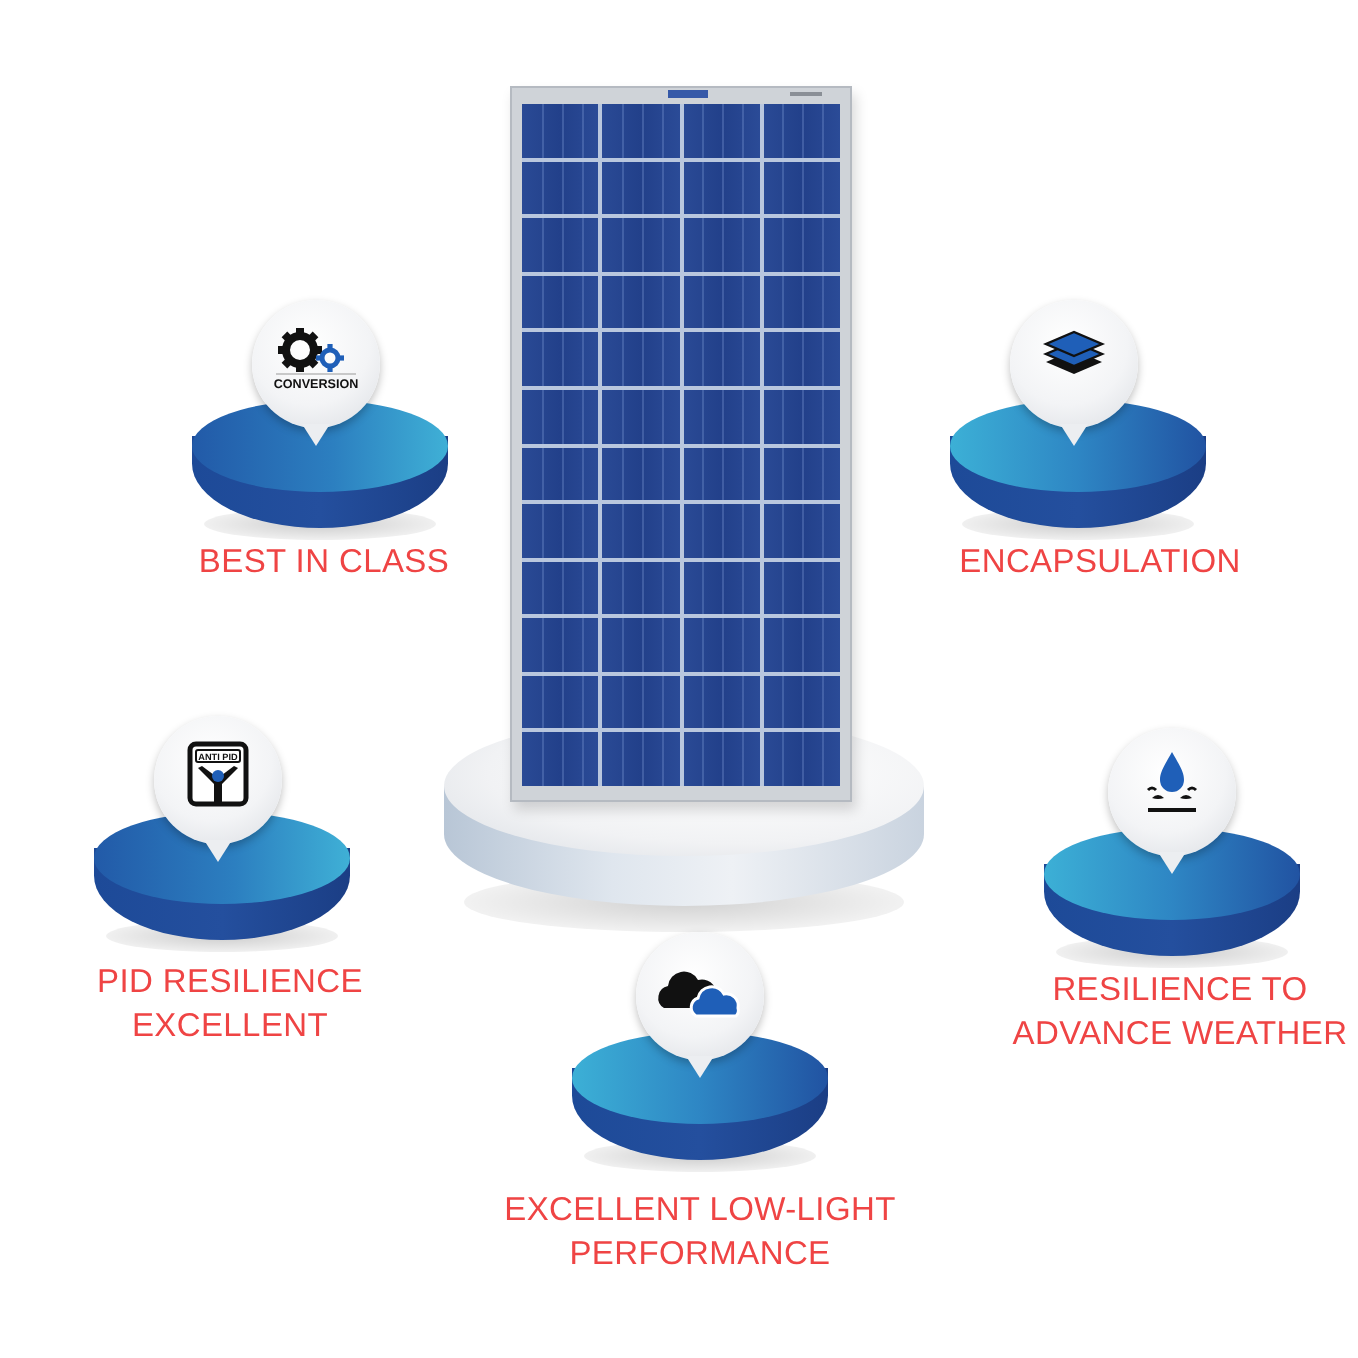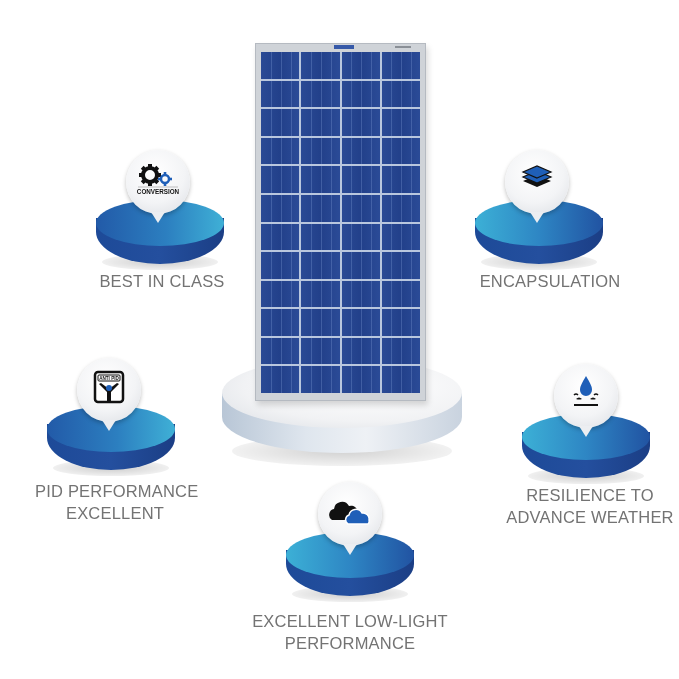--- a/index.html
+++ b/index.html
@@ -27,21 +27,21 @@
   .disc-side { position:absolute; left:0; top:18px; width:128px; height:46px; border-radius:0 0 50% 50% / 0 0 70% 70%; background:linear-gradient(90deg, #1d4a98 0%, #244f9e 50%, #1b3e85 100%); }
   .disc-top { position:absolute; left:0; top:0; width:128px; height:46px; border-radius:50%; }
   .disc-top.left { background:linear-gradient(90deg, #225aa8 0%, #2c7fc0 55%, #3fb0d6 100%); }
   .disc-top.right { background:linear-gradient(90deg, #3cb0d6 0%, #2e86c4 50%, #2153a2 100%); }
   .disc-shadow { position:absolute; left:6px; top:54px; width:116px; height:16px; border-radius:50%; background:radial-gradient(ellipse, rgba(0,0,0,0.2), rgba(0,0,0,0)); }
 
   .pin { position:absolute; width:64px; height:64px; border-radius:50%; background:radial-gradient(circle at 45% 35%, #ffffff 0%, #f3f4f6 55%, #dadde2 100%); box-shadow:0 2px 4px rgba(0,0,0,0.25); z-index:3; }
   .pin::after { content:""; position:absolute; left:25px; bottom:-9px; width:0; height:0; border-left:7px solid transparent; border-right:7px solid transparent; border-top:11px solid #eceef1; }
   .pin-icon { position:absolute; left:0; top:0; width:64px; height:64px; }
 
-  .caption { position:absolute; text-align:center; color:#737373; font-size:16.5px; line-height:22px; letter-spacing:0.2px; white-space:nowrap; }
+  .caption { position:absolute; text-align:center; color:#ef4444; font-size:16.5px; line-height:22px; letter-spacing:0.2px; white-space:nowrap; }
 </style>
 </head>
 <body>
 
 <div class="pedestal">
   <div class="ped-shadow"></div>
   <div class="ped-side"></div>
   <div class="ped-top"></div>
 </div>
 
@@ -168,21 +168,21 @@
   <div class="pin" style="left:42px; top:0px;">
     <svg class="pin-icon" viewBox="0 0 64 64">
       <rect x="18" y="14" width="28" height="30" rx="3" fill="#fff" stroke="#111" stroke-width="2.5"></rect>
       <rect x="21" y="17" width="22" height="6" rx="1" fill="#fff" stroke="#111" stroke-width="1"></rect>
       <text x="32" y="22" text-anchor="middle" font-size="4.6" font-weight="bold" fill="#111" font-family="Liberation Sans, sans-serif">ANTI PID</text>
       <path d="M22,26 L30,34 L30,43 L34,43 L34,34 L42,26 L40,25 L32,31 L24,25 Z" fill="#111"></path>
       <circle cx="32" cy="30" r="3" fill="#1f5fb8"></circle>
     </svg>
   </div>
   <div class="caption" style="left:0; top:122px; width:160px;">
-    <div>PID PERFORMANCE</div>
+    <div>PID RESILIENCE</div>
     <div>EXCELLENT</div>
   </div>
 </div>
 
 <div class="feature" style="left:500px; top:362px; width:180px; height:170px;">
   <div class="disc" style="left:22px; top:52px;">
     <div class="disc-shadow"></div>
     <div class="disc-side"></div>
     <div class="disc-top right"></div>
   </div>
@@ -195,21 +195,21 @@
       <path d="M44,31 Q42,29 40,31" fill="none" stroke="#111" stroke-width="1.5"></path>
       <rect x="20" y="40" width="24" height="2" fill="#111"></rect>
     </svg>
   </div>
   <div class="caption" style="left:0; top:122px; width:180px;">
     <div>RESILIENCE TO</div>
     <div>ADVANCE WEATHER</div>
   </div>
 </div>
 
-<div class="feature" style="left:240px; top:480px; width:220px; height:170px;">
+<div class="feature" style="left:240px; top:464px; width:220px; height:170px;">
   <div class="disc" style="left:46px; top:52px;">
     <div class="disc-shadow"></div>
     <div class="disc-side"></div>
     <div class="disc-top right"></div>
   </div>
   <div class="pin" style="left:78px; top:2px;">
     <svg class="pin-icon" viewBox="0 0 64 64">
       <path d="M14,38 A6,6 0 0 1 16,27 A8,8 0 0 1 31,24 A7,7 0 0 1 40,31 L40,38 Z" fill="#111"></path>
       <path d="M30,42 A5,5 0 0 1 31,33 A7,7 0 0 1 44,31 A6,6 0 0 1 51,38 A4,4 0 0 1 50,42 Z" fill="#1f5fb8" stroke="#fff" stroke-width="1.5"></path>
     </svg>

